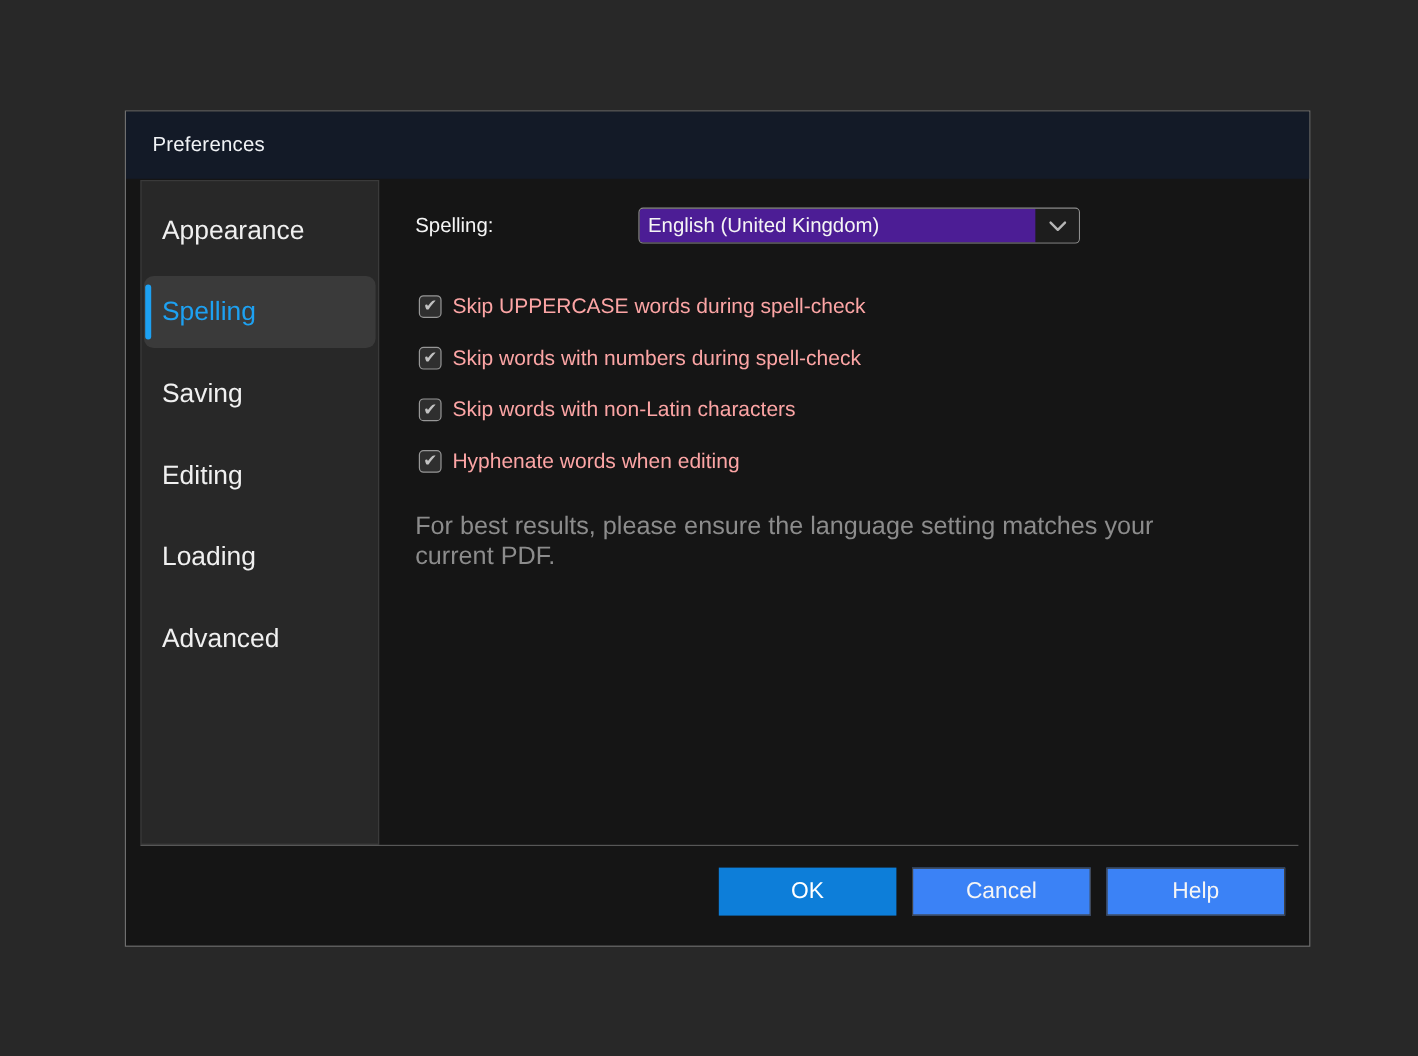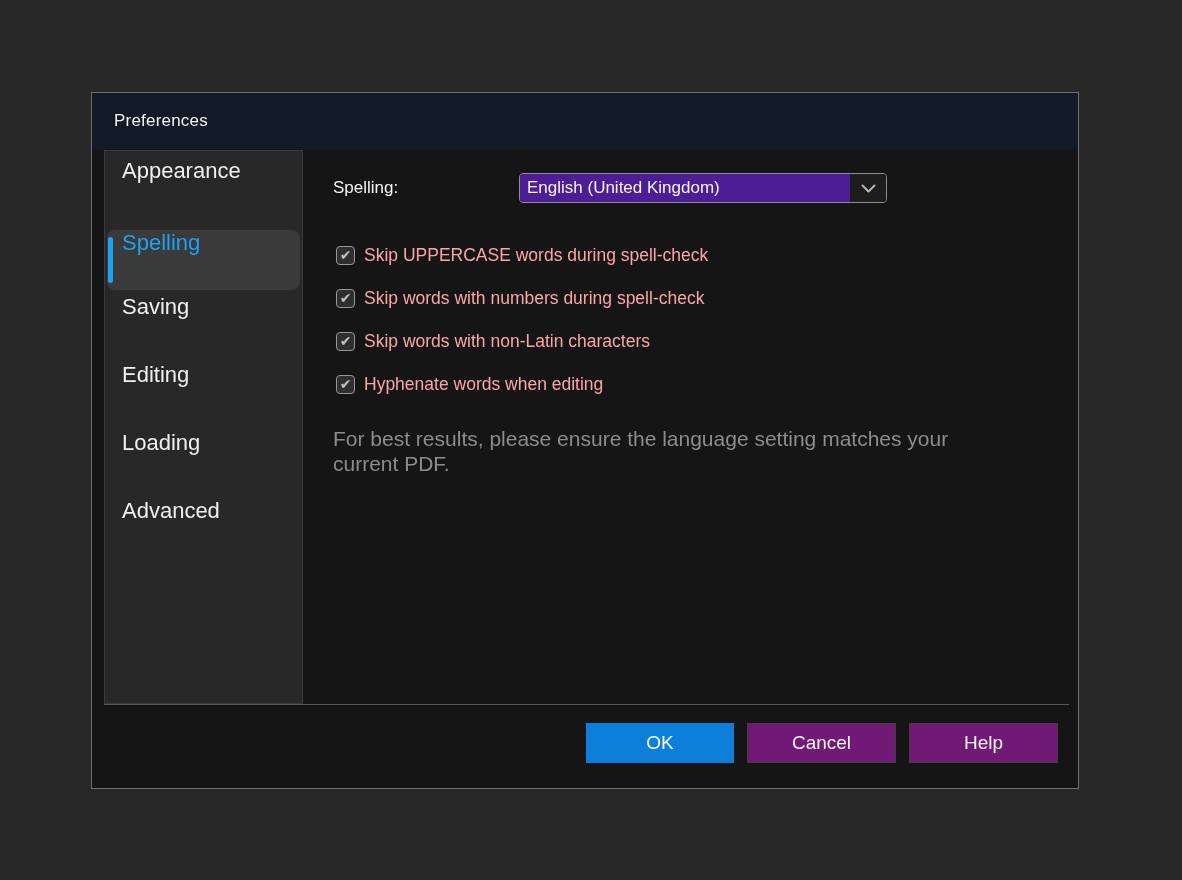--- a/index.html
+++ b/index.html
@@ -4,21 +4,21 @@
 <style>
   * { margin: 0; padding: 0; box-sizing: border-box; }
   html, body {
     width: 1182px; height: 880px;
     background: #282828;
     font-family: "Liberation Sans", "DejaVu Sans", sans-serif;
     overflow: hidden;
   }
   .dialog {
     position: absolute;
-    left: 91px; top: 92px;
+    left: 104px; top: 92px;
     width: 988px; height: 697px;
     background: #151515;
     border: 1px solid #6f6f6f;
   }
   .titlebar {
     position: absolute;
     left: 0; top: 0; right: 0;
     height: 56px;
     background: #131a27;
     display: flex;
@@ -34,20 +34,21 @@
     width: 199px; height: 554px;
     background: #282828;
     border: 1px solid #3a3a3a;
     padding-top: 7px;
   }
   .nav-item {
     position: relative;
     height: 68px;
     margin: 0 2px;
     display: flex;
+    align-items: center;
     padding-left: 15px;
     color: #f0f0f0;
     font-size: 22px;
     cursor: pointer;
     border-radius: 8px;
   }
   .nav-item.selected {
     background: #3a3a3a;
     color: #1da1f2;
     height: 60px;
@@ -155,21 +156,21 @@
     justify-content: center;
     cursor: pointer;
     border: none;
   }
   .btn-ok {
     left: 494px; width: 148px;
     background: #0d7ed9;
     color: #ffffff;
   }
   .btn-secondary {
-    background: #701a75;
+    background: #3b82f6;
     color: #f5f5f5;
     border: 1px solid #404040;
   }
   .btn-cancel { left: 655px; width: 149px; }
   .btn-help   { left: 817px; width: 149px; }
 </style>
 </head>
 <body>
 
 <div class="dialog">

